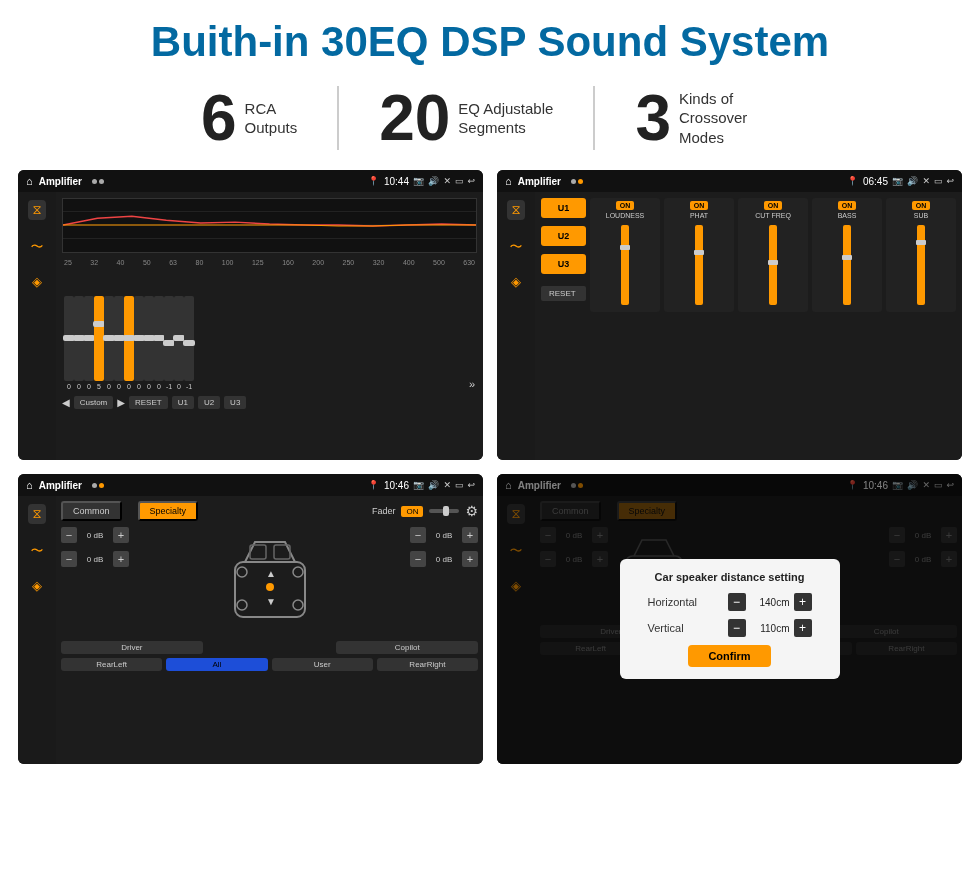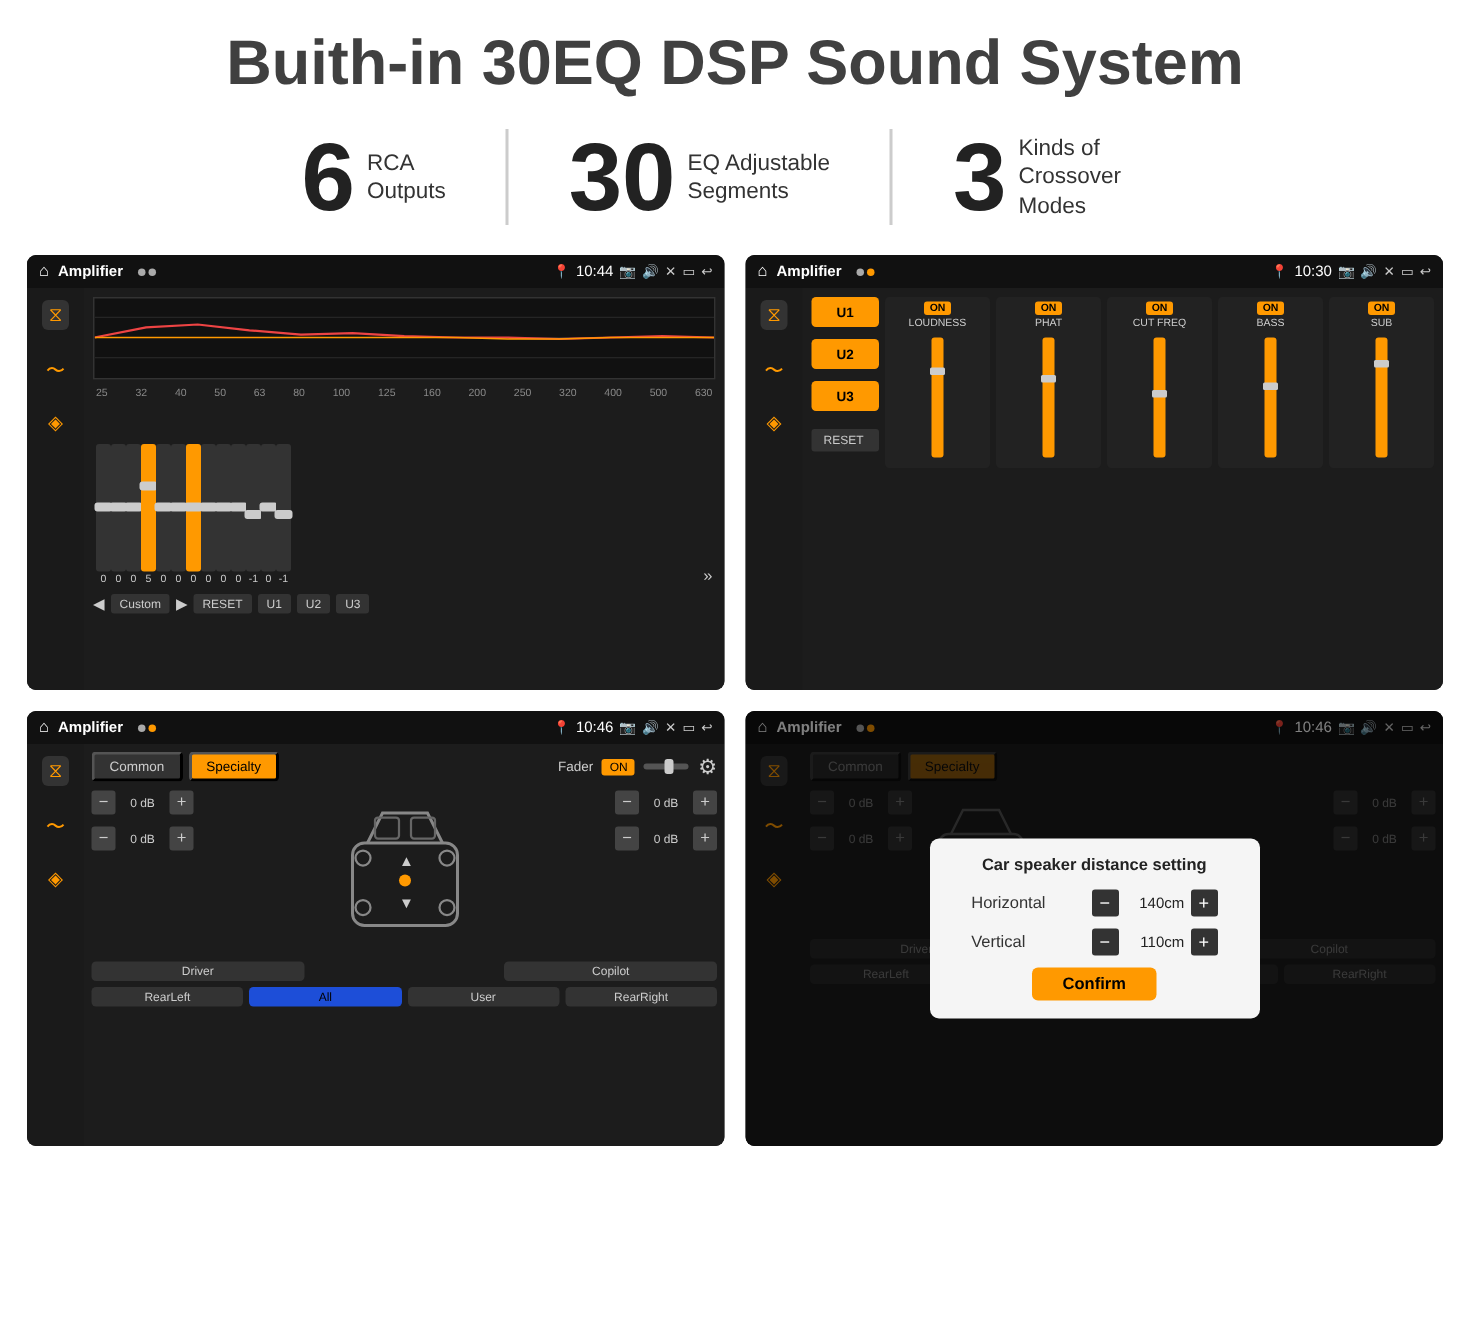--- a/index.html
+++ b/index.html
@@ -12,21 +12,21 @@
     }
 
     
     .header {
       text-align: center;
       padding: 18px 20px 10px;
     }
     .header h1 {
       font-size: 42px;
       font-weight: 900;
-      color: #404040;
+      color: #0369a1;
     }
 
     
     .stats-row {
       display: flex;
       justify-content: center;
       align-items: center;
       padding: 10px 60px 14px;
       gap: 0;
     }
@@ -269,21 +269,21 @@
     .reset-btn {
       background: #333;
       color: #ccc;
       font-size: 8px;
       padding: 3px 8px;
       border-radius: 2px;
       margin-top: 4px;
     }
     .tab-row {
       display: flex;
-      gap: 4px;
+      gap: 16px;
       margin-bottom: 6px;
     }
     .tab-btn {
       background: #333;
       color: #ccc;
       font-size: 9px;
       padding: 3px 10px;
       border-radius: 3px;
     }
     .tab-btn.active {
@@ -421,21 +421,21 @@
 </div>
 
 <div class="stats-row">
   <div class="stat-item">
     <span class="stat-number">6</span>
     <span class="stat-text">
       <span>RCA</span><br><span>Outputs</span>
     </span>
   </div>
   <div class="stat-item">
-    <span class="stat-number">30</span>
+    <span class="stat-number">20</span>
     <span class="stat-text">
       <span>EQ Adjustable</span><br><span>Segments</span>
     </span>
   </div>
   <div class="stat-item">
     <span class="stat-number">3</span>
     <span class="stat-text">
       <span>Kinds of</span><br><span>Crossover Modes</span>
     </span>
   </div>
@@ -595,21 +595,21 @@
   <div class="screen">
     <div class="screen-topbar">
       <span class="topbar-home">⌂</span>
       <span class="topbar-title">Amplifier</span>
       <div class="topbar-dots">
         <div class="dot"></div>
         <div class="dot orange"></div>
       </div>
       <div class="topbar-icons">
         <span class="topbar-icon">📍</span>
-        <span class="topbar-time">10:30</span>
+        <span class="topbar-time">06:45</span>
         <span class="topbar-icon">📷</span>
         <span class="topbar-icon">🔊</span>
         <span class="topbar-icon">✕</span>
         <span class="topbar-icon">▭</span>
         <span class="topbar-icon">↩</span>
       </div>
     </div>
     <div class="screen-content">
       <div class="screen-sidebar">
         <span class="sidebar-icon active">⧖</span>

